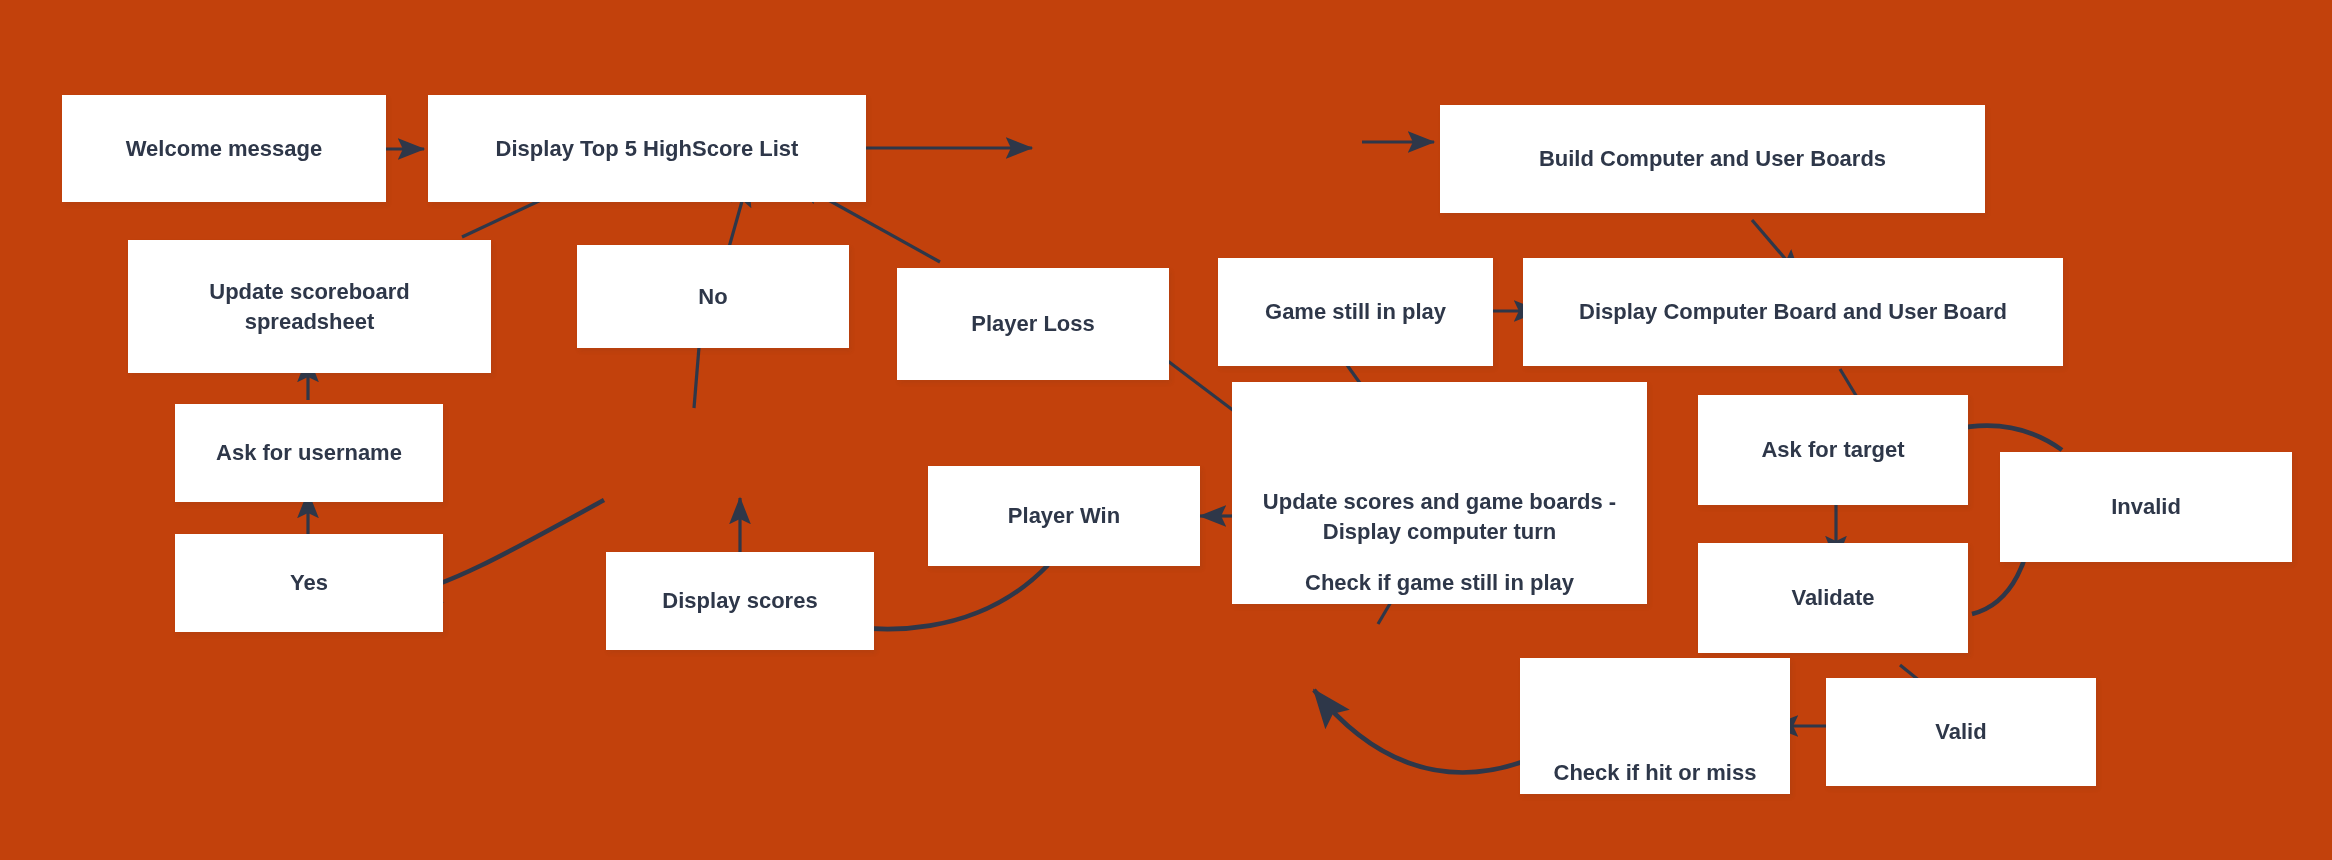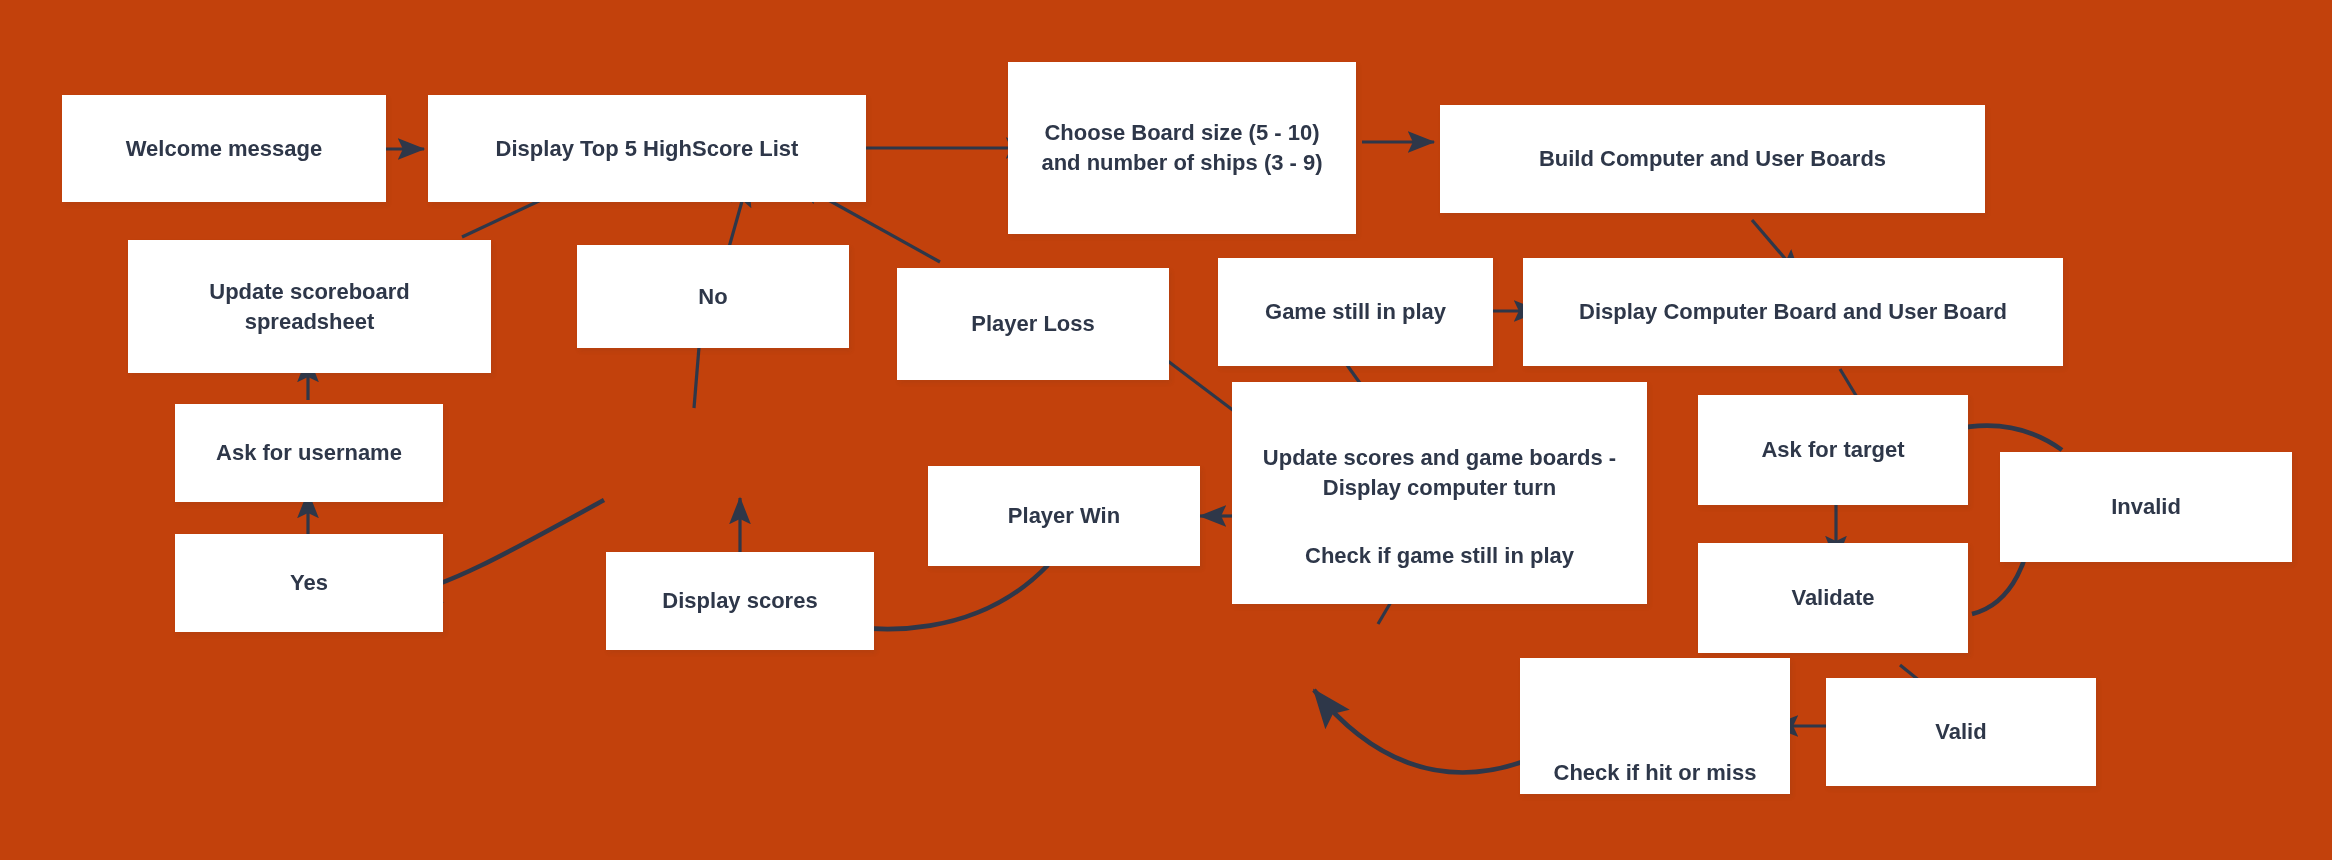--- a/index.html
+++ b/index.html
@@ -27,21 +27,21 @@
     text-align: center;
     color: #2e3749;
     font-weight: bold;
     font-size: 22px;
     line-height: 1.35;
     padding: 6px 14px;
     box-sizing: border-box;
     z-index: 2;
   }
   .node .line2 {
-    margin-top: 38px;
+    margin-top: 22px;
   }
   svg#edges {
     position: absolute;
     left: 0;
     top: 0;
     width: 2332px;
     height: 860px;
     z-index: 1;
     pointer-events: none;
   }
@@ -120,23 +120,20 @@
   </svg>
 
   <div class="node" style="left:62px; top:95px; width:324px; height:107px;">
     <span>Welcome message</span>
   </div>
 
   <div class="node" style="left:428px; top:95px; width:438px; height:107px;">
     <span>Display Top 5 HighScore List</span>
   </div>
 
-  <div class="node" style="left:1008px; top:62px; width:348px; height:172px;">
-    <span>Choose Board size (5 - 10) and number of ships (3 - 9)</span>
-  </div>
 
   <div class="node" style="left:1440px; top:105px; width:545px; height:108px;align-items:center;">
     <span>Build Computer and User Boards</span>
   </div>
 
   <div class="node" style="left:128px; top:240px; width:363px; height:133px;">
     <span>Update scoreboard spreadsheet</span>
   </div>
 
   <div class="node" style="left:577px; top:245px; width:272px; height:103px;">
@@ -153,21 +150,21 @@
 
   <div class="node" style="left:1523px; top:258px; width:540px; height:108px;">
     <span>Display Computer Board and User Board</span>
   </div>
 
   <div class="node" style="left:175px; top:404px; width:268px; height:98px;align-items:center;">
     <span>Ask for username</span>
   </div>
 
 
-  <div class="node" style="left:1232px; top:382px; width:415px; height:222px; justify-content:center; padding-top:34px;">
+  <div class="node" style="left:1232px; top:382px; width:415px; height:222px; justify-content:flex-end; padding-top:34px;">
     <span>Update scores and game boards - Display computer turn</span>
     <span class="line2">Check if game still in play</span>
   </div>
 
   <div class="node" style="left:1698px; top:395px; width:270px; height:110px;">
     <span>Ask for target</span>
   </div>
 
   <div class="node" style="left:2000px; top:452px; width:292px; height:110px;">
     <span>Invalid</span>

